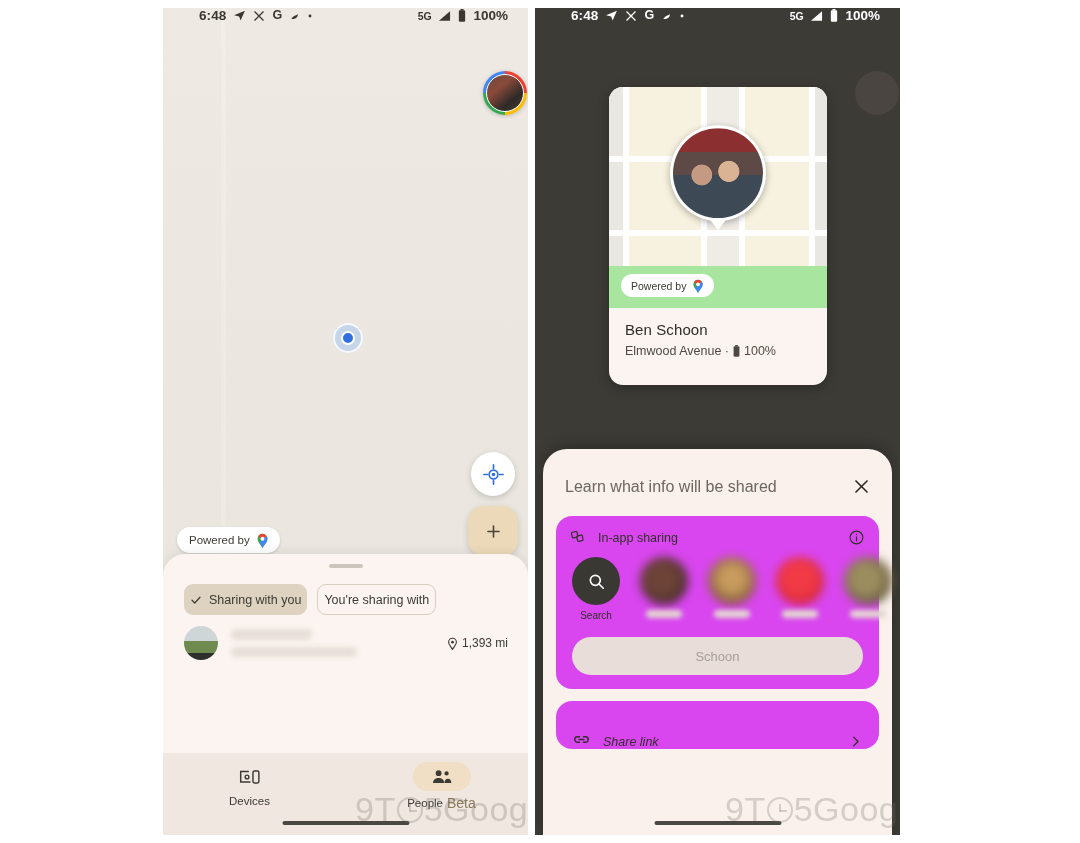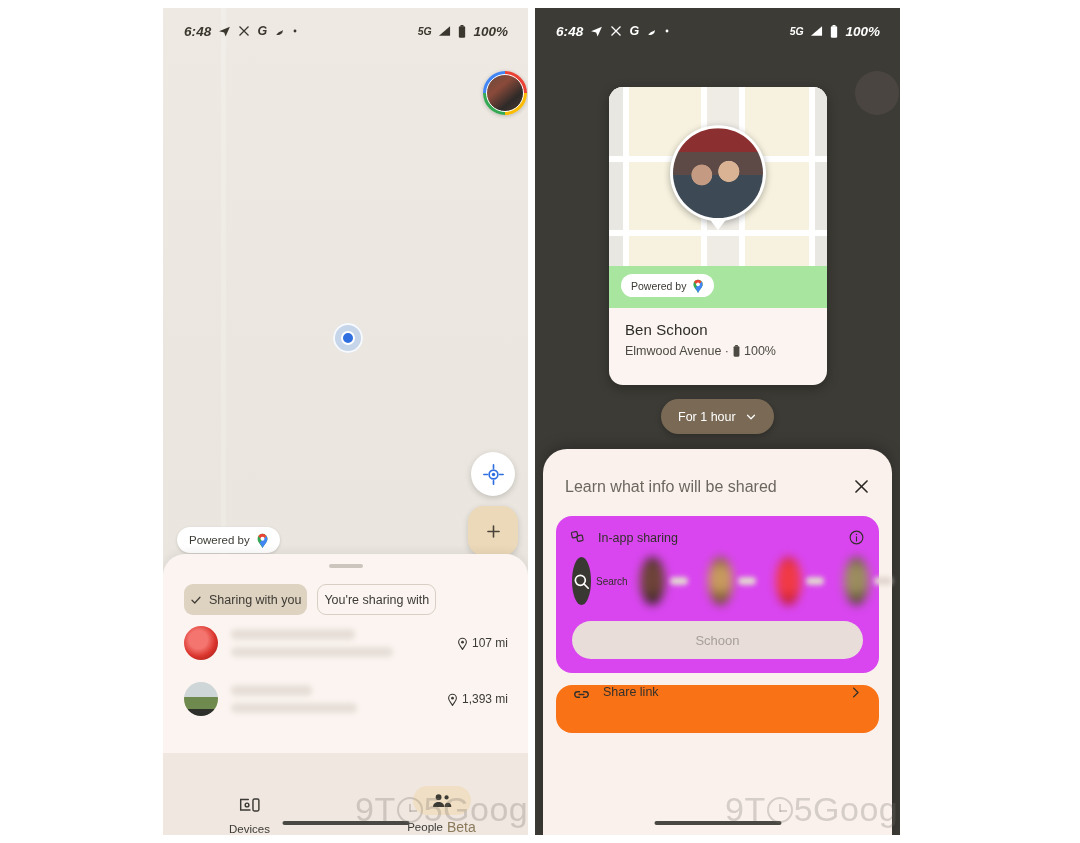--- a/index.html
+++ b/index.html
@@ -14,22 +14,22 @@
   
   .phone {
     position: absolute; top: 8px; height: 827px; overflow: hidden;
   }
   #phone-left  { left: 163px; width: 365px; background:#efebe4; }
   #phone-right { left: 535px; width: 365px; background:#3c3b36; }
 
   
   .statusbar {
     position:absolute; top:0; left:0; right:0; height:46px;
-    display:flex; align-items:center; justify-content:space-between;
-    padding: 0 20px 0 21px; z-index: 40; pointer-events:none;font-style:italic;
+    display:flex; align-items:flex-start; justify-content:space-between;
+    padding: 0 20px 0 36px; z-index: 40; pointer-events:none;
   }
   .sb-left, .sb-right { display:flex; align-items:center; gap:7px; }
   .sb-time { font-size:13.5px; font-weight:600; letter-spacing:.1px; }
   .sb-icon { font-size:12.5px; font-weight:700; line-height:1; display:inline-block; }
   .sb-net { font-size:10.5px; font-weight:700; letter-spacing:-.2px;}
   .sb-batt-pct { font-size:13.5px; font-weight:600; }
   .dark .statusbar, .dark .statusbar * { color:#ffffff; }
   .light .statusbar, .light .statusbar * { color:#3a372f; }
 
   svg.ic { display:block; }
@@ -121,21 +121,21 @@
   .bl-b{ width:76%; height:10px; }
   .bl-c{ width:40%; height:11px; }
   .bl-d{ width:62%; height:10px; }
   .dist{
     display:flex; align-items:center; gap:4px;
     font-size:12px; color:#3c3a34; white-space:nowrap;
   }
 
   #bottom-nav{
     position:absolute; left:0; right:0; bottom:0; height:82px;
-    background:#efe7e0; display:flex; align-items:flex-end;
+    background:#efe7e0; display:flex; align-items:flex-start;
     justify-content:center; gap:106px; padding-top:9px; z-index:30;
   }
   .nav-item{ display:flex; flex-direction:column; align-items:center; gap:4px; width:86px; }
   .nav-pill{
     width:58px; height:29px; border-radius:15px;
     display:flex; align-items:center; justify-content:center;
   }
   .nav-pill.active{ background:#f0dfc4; }
   .nav-label{ font-size:11.5px; color:#3c3a34; display:flex; align-items:center; gap:4px; }
   .beta-badge{ font-size:14px; color:#8a7a5a; }
@@ -204,39 +204,39 @@
   #share-close{
     position:absolute; right:18px; top:24px; width:26px; height:26px;
     display:flex; align-items:center; justify-content:center; cursor:pointer;
   }
   #inapp-card{
     margin:20px 13px 0; background:#d946ef; border-radius:16px; padding:13px 14px 14px;
   }
   #inapp-head{ display:flex; align-items:center; }
   #inapp-title{ font-size:12.5px; color:#33302b; margin-left:11px; flex:1; }
   #avatar-row{ display:flex; gap:20px; margin-top:11px; padding-left:2px; }
-  .av-item{ width:48px; display:flex; align-items:center; gap:5px; }
+  .av-item{ width:48px; display:flex; flex-direction:column; align-items:center; gap:5px; }
   .av-circle{ width:48px; height:48px; border-radius:50%; }
   #av-search{ background:#3a3833; display:flex; align-items:center; justify-content:center; }
   .av-label{ font-size:10px; color:#33302b; }
   .av-blurname{ width:36px; height:8px; border-radius:4px; background:#e2d6d0; filter:blur(2.5px); }
   .av-blur{ filter:blur(5px); }
   #avb-0{ background:radial-gradient(circle at 45% 45%, #6d4338 0 40%, #3a2622 75%, #2c1f1c 100%); }
   #avb-1{ background:radial-gradient(circle at 50% 45%, #c79a5e 0 35%, #7d5a33 70%, #4a3622 100%); }
   #avb-2{ background:radial-gradient(circle at 48% 45%, #f03a46 0 45%, #c01a28 80%, #8c1018 100%); }
   #avb-3{ background:radial-gradient(circle at 45% 45%, #9b8d5e 0 38%, #5e5436 72%, #3a331f 100%); }
   #share-btn{
     margin:16px 2px 0; height:38px; border-radius:19px; background:#e8ddd8;
     display:flex; align-items:center; justify-content:center;
     font-size:13px; color:#a79f99; border:none; width:calc(100% - 4px);
     font-family:"Liberation Sans", sans-serif;
   }
   #sharelink-card{
-    margin:12px 13px 0; background:#f97316; border-radius:16px;
-    height:48px; display:flex; align-items:flex-start; padding:0 16px; cursor:pointer;
+    margin:12px 13px 0; background:#d946ef; border-radius:16px;
+    height:48px; display:flex; align-items:flex-end; padding:0 16px; cursor:pointer;font-style:italic;
   }
   #sharelink-label{ font-size:12.5px; color:#33302b; margin-left:12px; flex:1; }
 
   
   .watermark{
     position:absolute; z-index:60; pointer-events:none;
     font-size:34px; letter-spacing:.5px; color:rgba(120,112,104,.28);
     display:flex; align-items:center; white-space:nowrap;
     font-family:"Liberation Sans", sans-serif;
   }
@@ -350,36 +350,20 @@
                 <path d="M4 12.5 9.5 18 20 6.5"></path>
               </svg>
           </span>
           <span>Sharing with you</span>
         </div>
         <div class="chip outline">
           <span>You're sharing with</span>
         </div>
       </div>
 
-      <div class="person-row">
-        <div class="person-av" id="pav-0"></div>
-        <div class="person-txt">
-          <div class="blur-line bl-a"></div>
-          <div class="blur-line bl-b"></div>
-        </div>
-        <div class="dist">
-          <span>
-            <svg class="ic" width="11" height="13" viewBox="0 0 16 20">
-                <path fill="none" stroke="#3c3a34" stroke-width="1.7" d="M8 19c3-5 6-7.5 6-11A6 6 0 1 0 2 8c0 3.5 3 6 6 11z"></path>
-                <circle cx="8" cy="8" r="2.1" fill="#3c3a34"></circle>
-              </svg>
-          </span>
-          <span>107 mi</span>
-        </div>
-      </div>
 
       <div class="person-row">
         <div class="person-av" id="pav-1"></div>
         <div class="person-txt">
           <div class="blur-line bl-c"></div>
           <div class="blur-line bl-d"></div>
         </div>
         <div class="dist">
           <span>
             <svg class="ic" width="11" height="13" viewBox="0 0 16 20">
@@ -511,28 +495,20 @@
             <svg class="ic" width="7" height="12" viewBox="0 0 8 14">
                 <rect x="2.4" y="0" width="3.2" height="1.6" fill="#4d4a43"></rect>
                 <rect x="0.6" y="1.4" width="6.8" height="12.2" rx="1.3" fill="#4d4a43"></rect>
               </svg>
           </span>
           <span>100%</span>
         </div>
       </div>
     </div>
 
-    <div id="duration-chip">
-      <span>For 1 hour</span>
-      <span>
-        <svg class="ic" width="12" height="12" viewBox="0 0 24 24" fill="none" stroke="#fff" stroke-width="2.4" stroke-linecap="round" stroke-linejoin="round">
-            <path d="M5 8.5 12 15.5 19 8.5"></path>
-          </svg>
-      </span>
-    </div>
 
     <div id="share-sheet">
       <div id="share-head">
         <div id="share-sub">Learn what info will be shared</div>
         <div id="share-close">
           <span>
             <svg class="ic" width="19" height="19" viewBox="0 0 24 24" stroke="#2a2823" stroke-width="2" stroke-linecap="round">
                 <path d="M5 5l14 14M19 5 5 19"></path>
               </svg>
           </span>

